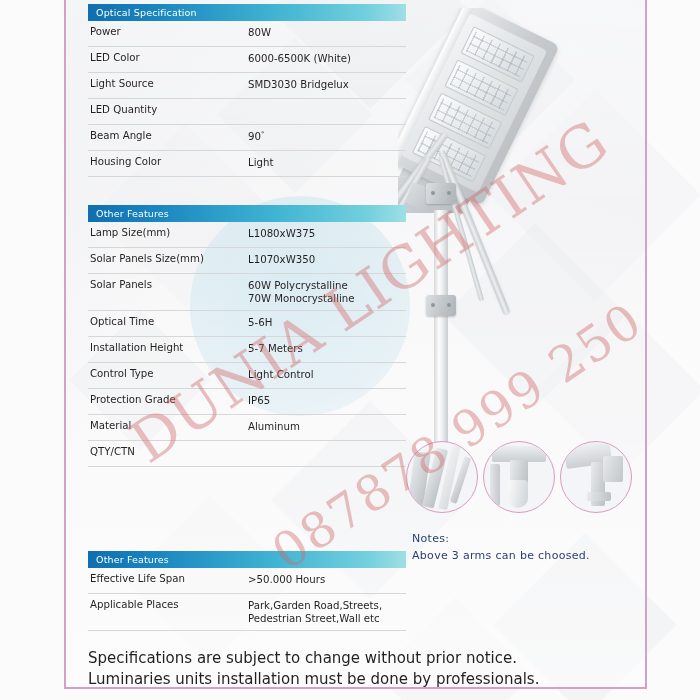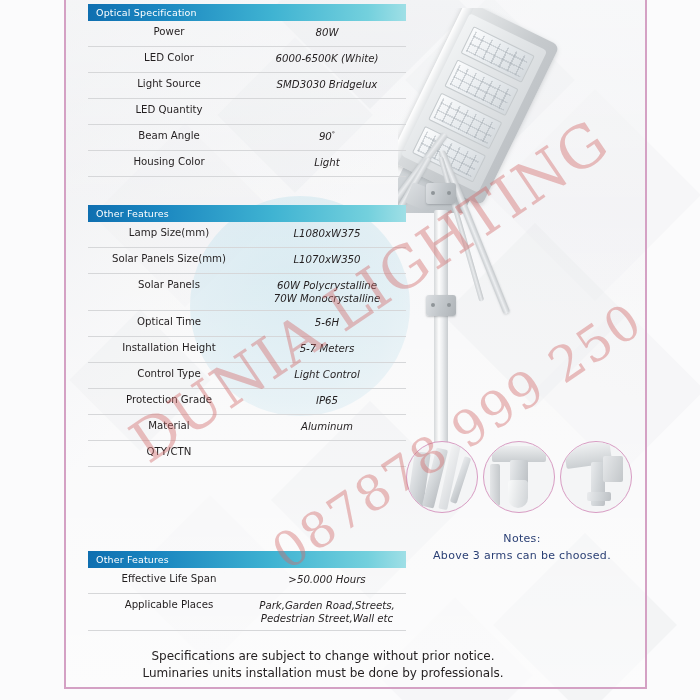--- a/index.html
+++ b/index.html
@@ -7,21 +7,20 @@
     width:700px; height:700px; overflow:hidden;
     background:#ffffff;
     font-family:"DejaVu Sans", sans-serif;
   }
 
   #sheet {
     position:relative;
     width:700px; height:700px;
     background:#fbfbfc;
     overflow:hidden;
-    text-align:center;
   }
 
   
   .bg-base {
     position:absolute; left:64px; top:0; width:582px; height:689px;
     background:
       linear-gradient(135deg, rgba(225,227,231,.55) 0%, rgba(255,255,255,0) 38%),
       linear-gradient(200deg, rgba(234,236,240,.6) 0%, rgba(255,255,255,0) 45%),
       #f7f7f8;
   }
@@ -76,30 +75,29 @@
   .row .lbl {
     width:160px; flex:0 0 160px;
     font-size:10.2px; color:#231f20;
     padding-left:2px; line-height:1.25;
   }
   .row .val {
     flex:1;
     font-size:10.2px; color:#231f20;
     line-height:1.32;
     white-space:pre-line;
-    font-style:italic;
   }
   .row.tall { min-height:37px; }
 
   .deg { font-size:6.5px; vertical-align:super; }
 
   
   .footer-note {
     position:absolute; left:88px; top:648px; width:470px;
-    font-size:12px; color:#231f20; line-height:1.42;
+    font-size:15px; color:#231f20; line-height:1.42;
     white-space:pre-line;
   }
 
   
   .photo-main {
     position:absolute; left:398px; top:8px; width:246px; height:205px;
     overflow:hidden;
   }
   .lamp-head {
     position:absolute;

